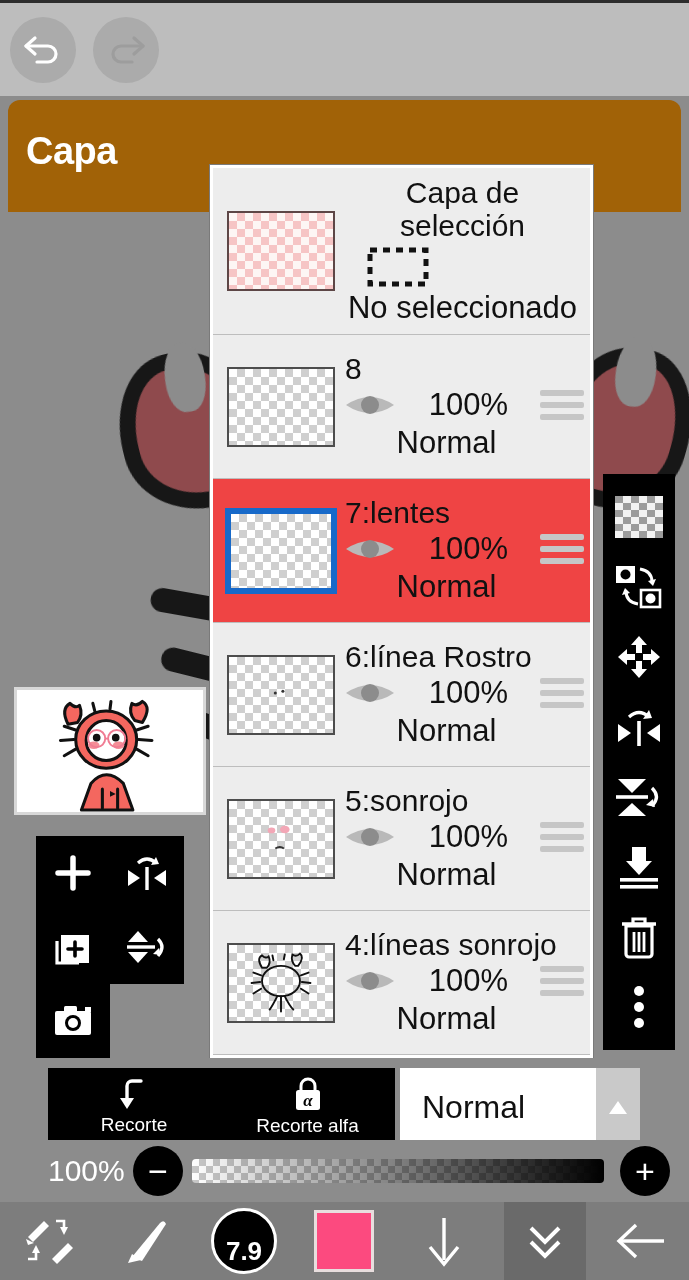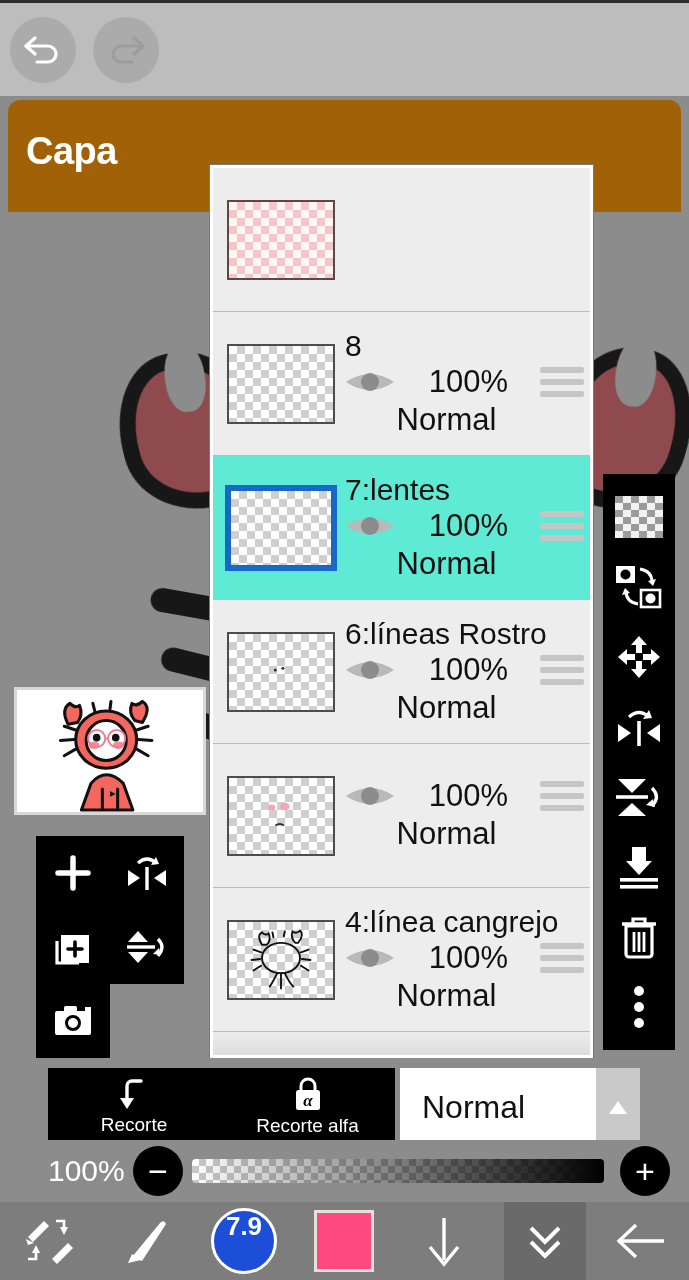--- a/index.html
+++ b/index.html
@@ -108,21 +108,21 @@
   }
   .layer-row {
     position: relative;
     display: grid;
     grid-template-columns: 120px 1fr;
     align-items: center;
     padding: 8px 6px 8px 8px;
     border-bottom: 1px solid #bdbdbd;
     min-height: 144px;
   }
-  .layer-row.selected { background: #5eead4; }
+  .layer-row.selected { background: #ef4444; }
   .layer-row.partial {
     min-height: 36px;
     border-bottom: none;
     background: linear-gradient(to bottom, #ededed 0%, #d4d4d4 100%);
     padding-bottom: 0;
     overflow: hidden;
   }
 
   .thumb {
     width: 108px; height: 80px;
@@ -311,23 +311,23 @@
   }
   .bb-eraser { left: 0; width: 100px; }
   .bb-brush  { left: 100px; width: 94px; }
   .bb-size   { left: 194px; width: 100px; }
   .bb-color  { left: 294px; width: 100px; }
   .bb-down   { left: 394px; width: 100px; }
   .bb-chev   { left: 504px; width: 82px; background: #6a6a6a; }
   .bb-back   { left: 594px; width: 95px; }
   .size-circle {
     width: 66px; height: 66px; border-radius: 50%;
-    background: #1d4ed8;
+    background: #000000;
     border: 3px solid #ffffff;
-    display: flex; align-items: flex-start; justify-content: center;
+    display: flex; align-items: flex-end; justify-content: center;
     padding-bottom: 4px;
   }
   .size-circle .num {
     color: #ffffff; font-size: 26px; font-weight: bold;
   }
   .color-swatch {
     width: 60px; height: 62px;
     border: 3px solid #e8dede;
   }
 </style>
@@ -521,20 +521,27 @@
         <circle cx="10" cy="23" r="5" fill="#fff"></circle>
         <circle cx="10" cy="39" r="5" fill="#fff"></circle>
       </svg>
     </div>
   </div>
 
   <div class="layer-panel">
 
     <div class="layer-row">
       <div class="thumb pink"></div>
+      <div class="sel-info">
+        <div class="sel-title">Capa de selección</div>
+        <svg class="sel-icon" viewBox="0 0 62 40">
+          <rect x="3" y="3" width="56" height="34" fill="none" stroke="#111" stroke-width="5" stroke-dasharray="7 6"></rect>
+        </svg>
+        <div class="sel-state">No seleccionado</div>
+      </div>
     </div>
 
     <div class="layer-row">
       <div class="thumb"></div>
       <div class="layer-info">
         <div class="layer-name">8</div>
         <div class="layer-mid">
           <svg class="eye-icon" viewBox="0 0 54 34">
             <path d="M3 17 q24 -16 48 0 q-24 16 -48 0 z" fill="#b9b9b9"></path>
             <circle cx="27" cy="17" r="9" fill="#8c8c8c"></circle>
@@ -571,21 +578,21 @@
     </div>
 
     <div class="layer-row">
       <div class="thumb">
         <svg viewBox="0 0 108 80">
           <circle cx="48" cy="38" r="1.6" fill="#333"></circle>
           <circle cx="56" cy="36" r="1.6" fill="#333"></circle>
         </svg>
       </div>
       <div class="layer-info">
-        <div class="layer-name">6:líneas Rostro</div>
+        <div class="layer-name">6:línea Rostro</div>
         <div class="layer-mid">
           <svg class="eye-icon" viewBox="0 0 54 34">
             <path d="M3 17 q24 -16 48 0 q-24 16 -48 0 z" fill="#b9b9b9"></path>
             <circle cx="27" cy="17" r="9" fill="#8c8c8c"></circle>
           </svg>
           <div class="layer-opacity">100%</div>
           <div class="drag-handle">
               <span></span>
               <span></span>
               <span></span>
@@ -597,20 +604,21 @@
 
     <div class="layer-row">
       <div class="thumb">
         <svg viewBox="0 0 108 80">
           <ellipse cx="44" cy="31" rx="4" ry="3" fill="#f3a7b6"></ellipse>
           <ellipse cx="58" cy="30" rx="5" ry="4" fill="#f3a7b6"></ellipse>
           <path d="M48 50 q5 -3 9 0" stroke="#333" stroke-width="2" fill="none"></path>
         </svg>
       </div>
       <div class="layer-info">
+        <div class="layer-name">5:sonrojo</div>
         <div class="layer-mid">
           <svg class="eye-icon" viewBox="0 0 54 34">
             <path d="M3 17 q24 -16 48 0 q-24 16 -48 0 z" fill="#b9b9b9"></path>
             <circle cx="27" cy="17" r="9" fill="#8c8c8c"></circle>
           </svg>
           <div class="layer-opacity">100%</div>
           <div class="drag-handle">
               <span></span>
               <span></span>
               <span></span>
@@ -628,21 +636,21 @@
             <path d="M34 24 q-6 -10 0 -13 q4 4 7 1 q3 7 -2 12 z"></path>
             <path d="M72 22 q7 -9 2 -13 q-4 4 -8 1 q-2 7 3 12 z"></path>
             <path d="M33 32 l-8 -3 M32 39 l-9 1 M33 46 l-8 5"></path>
             <path d="M75 32 l8 -3 M76 39 l9 1 M75 46 l8 5"></path>
             <path d="M46 16 l-1 -5 M57 15 l1 -5"></path>
             <path d="M50 54 q-5 10 -8 14 M58 54 q5 10 9 14 M54 54 v16"></path>
           </g>
         </svg>
       </div>
       <div class="layer-info">
-        <div class="layer-name">4:línea cangrejo</div>
+        <div class="layer-name">4:líneas sonrojo</div>
         <div class="layer-mid">
           <svg class="eye-icon" viewBox="0 0 54 34">
             <path d="M3 17 q24 -16 48 0 q-24 16 -48 0 z" fill="#b9b9b9"></path>
             <circle cx="27" cy="17" r="9" fill="#8c8c8c"></circle>
           </svg>
           <div class="layer-opacity">100%</div>
           <div class="drag-handle">
               <span></span>
               <span></span>
               <span></span>

